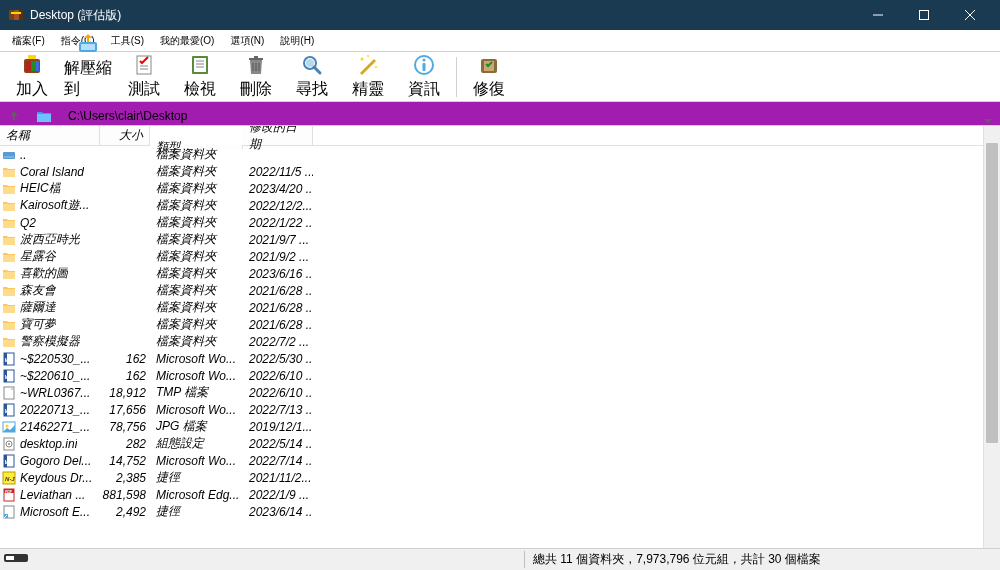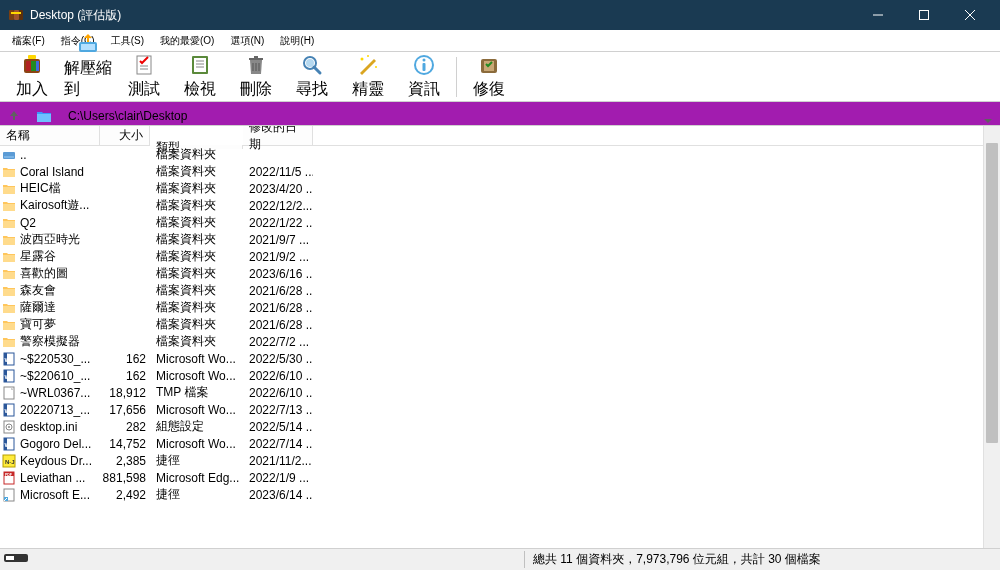--- a/index.html
+++ b/index.html
@@ -12,21 +12,21 @@
 .menubar { height: 22px; background: #fff; border-bottom: 1px solid #d0d0d0; display: flex; align-items: center; padding: 0 4px; }
 .menubar .menu-item { padding: 20px 8px; font-size: 10px; cursor: pointer; }
 .toolbar { height: 50px; background: #fff; border-bottom: 1px solid #d0d0d0; display: flex; align-items: center; padding: 2px 8px; gap: 8px; }
 .tool-btn { display: flex; flex-direction: column; align-items: center; justify-content: flex-end; width: 48px; height: 46px; cursor: pointer; font-size: 16px; }
 .tool-icon { width: 24px; height: 24px; display: flex; align-items: center; justify-content: center; margin-bottom: 2px; }
 .addressbar { height: 24px; background: #a21caf; border-bottom: 1px solid #d0d0d0; display: flex; align-items: flex-end; padding: 0 4px; gap: 12px; }
 .addressbar .up-btn { width: 20px; height: 20px; display: flex; align-items: center; justify-content: center; cursor: pointer; color: #606060; }
 .addressbar .folder-icon { width: 16px; height: 16px; display: flex; align-items: center; justify-content: center; }
 .addressbar .path { flex: 1; font-size: 12px; padding: 2px 4px; }
 .addressbar .dropdown { width: 16px; cursor: pointer; display: flex; align-items: center; justify-content: center; }
-.filelist { flex: 1; overflow: hidden; background: #fff; display: flex; }
+.filelist { flex: 1; overflow: hidden; background: #fff; display: flex; font-style: italic; }
 .filelist-main { flex: 1; display: flex; flex-direction: column; }
 .columns { height: 20px; border-bottom: 1px solid #e0e0e0; display: flex; background: #fff; }
 .col-header { font-size: 12px; padding: 2px 6px; border-right: 1px solid #e0e0e0; display: flex; align-items: center; cursor: pointer; background: #fdfdfd; }
 .col-name { width: 100px; }
 .col-size { width: 50px; justify-content: flex-end; }
 .col-type { width: 93px; margin-top: 19px; }
 .col-date { width: 70px; }
 .rows { flex: 1; overflow-y: auto; overflow-x: hidden; }
 .row { height: 17px; display: flex; align-items: center; font-size: 12px; cursor: pointer; }
 .cell-name { width: 100px; display: flex; align-items: center; gap: 4px; padding-left: 2px; overflow: hidden; white-space: nowrap; }
@@ -440,20 +440,35 @@
             <span class="fname">20220713_...</span>
           </div>
           <div class="cell-size">17,656</div>
           <div class="cell-type">Microsoft Wo...</div>
           <div class="cell-date">2022/7/13 ...</div>
         </div>
         <div class="row">
           <div class="cell-name">
             <span class="ficon">
               <svg width="14" height="14" viewBox="0 0 14 14">
+                <rect x="1" y="2" width="12" height="10" fill="#fff" stroke="#4FA8E0"></rect>
+                <circle cx="5" cy="6" r="1.5" fill="#FFD700"></circle>
+                <path d="M1 12 L5 8 L8 10 L13 5 L13 12 Z" fill="#4FA8E0"></path>
+              </svg>
+            </span>
+            <span class="fname">21462271_...</span>
+          </div>
+          <div class="cell-size">78,756</div>
+          <div class="cell-type">JPG 檔案</div>
+          <div class="cell-date">2019/12/1...</div>
+        </div>
+        <div class="row">
+          <div class="cell-name">
+            <span class="ficon">
+              <svg width="14" height="14" viewBox="0 0 14 14">
                 <rect x="2" y="1" width="10" height="12" fill="#fff" stroke="#888"></rect>
                 <circle cx="7" cy="7" r="3" fill="none" stroke="#888"></circle>
                 <circle cx="7" cy="7" r="1" fill="#888"></circle>
               </svg>
             </span>
             <span class="fname">desktop.ini</span>
           </div>
           <div class="cell-size">282</div>
           <div class="cell-type">組態設定</div>
           <div class="cell-date">2022/5/14 ...</div>

